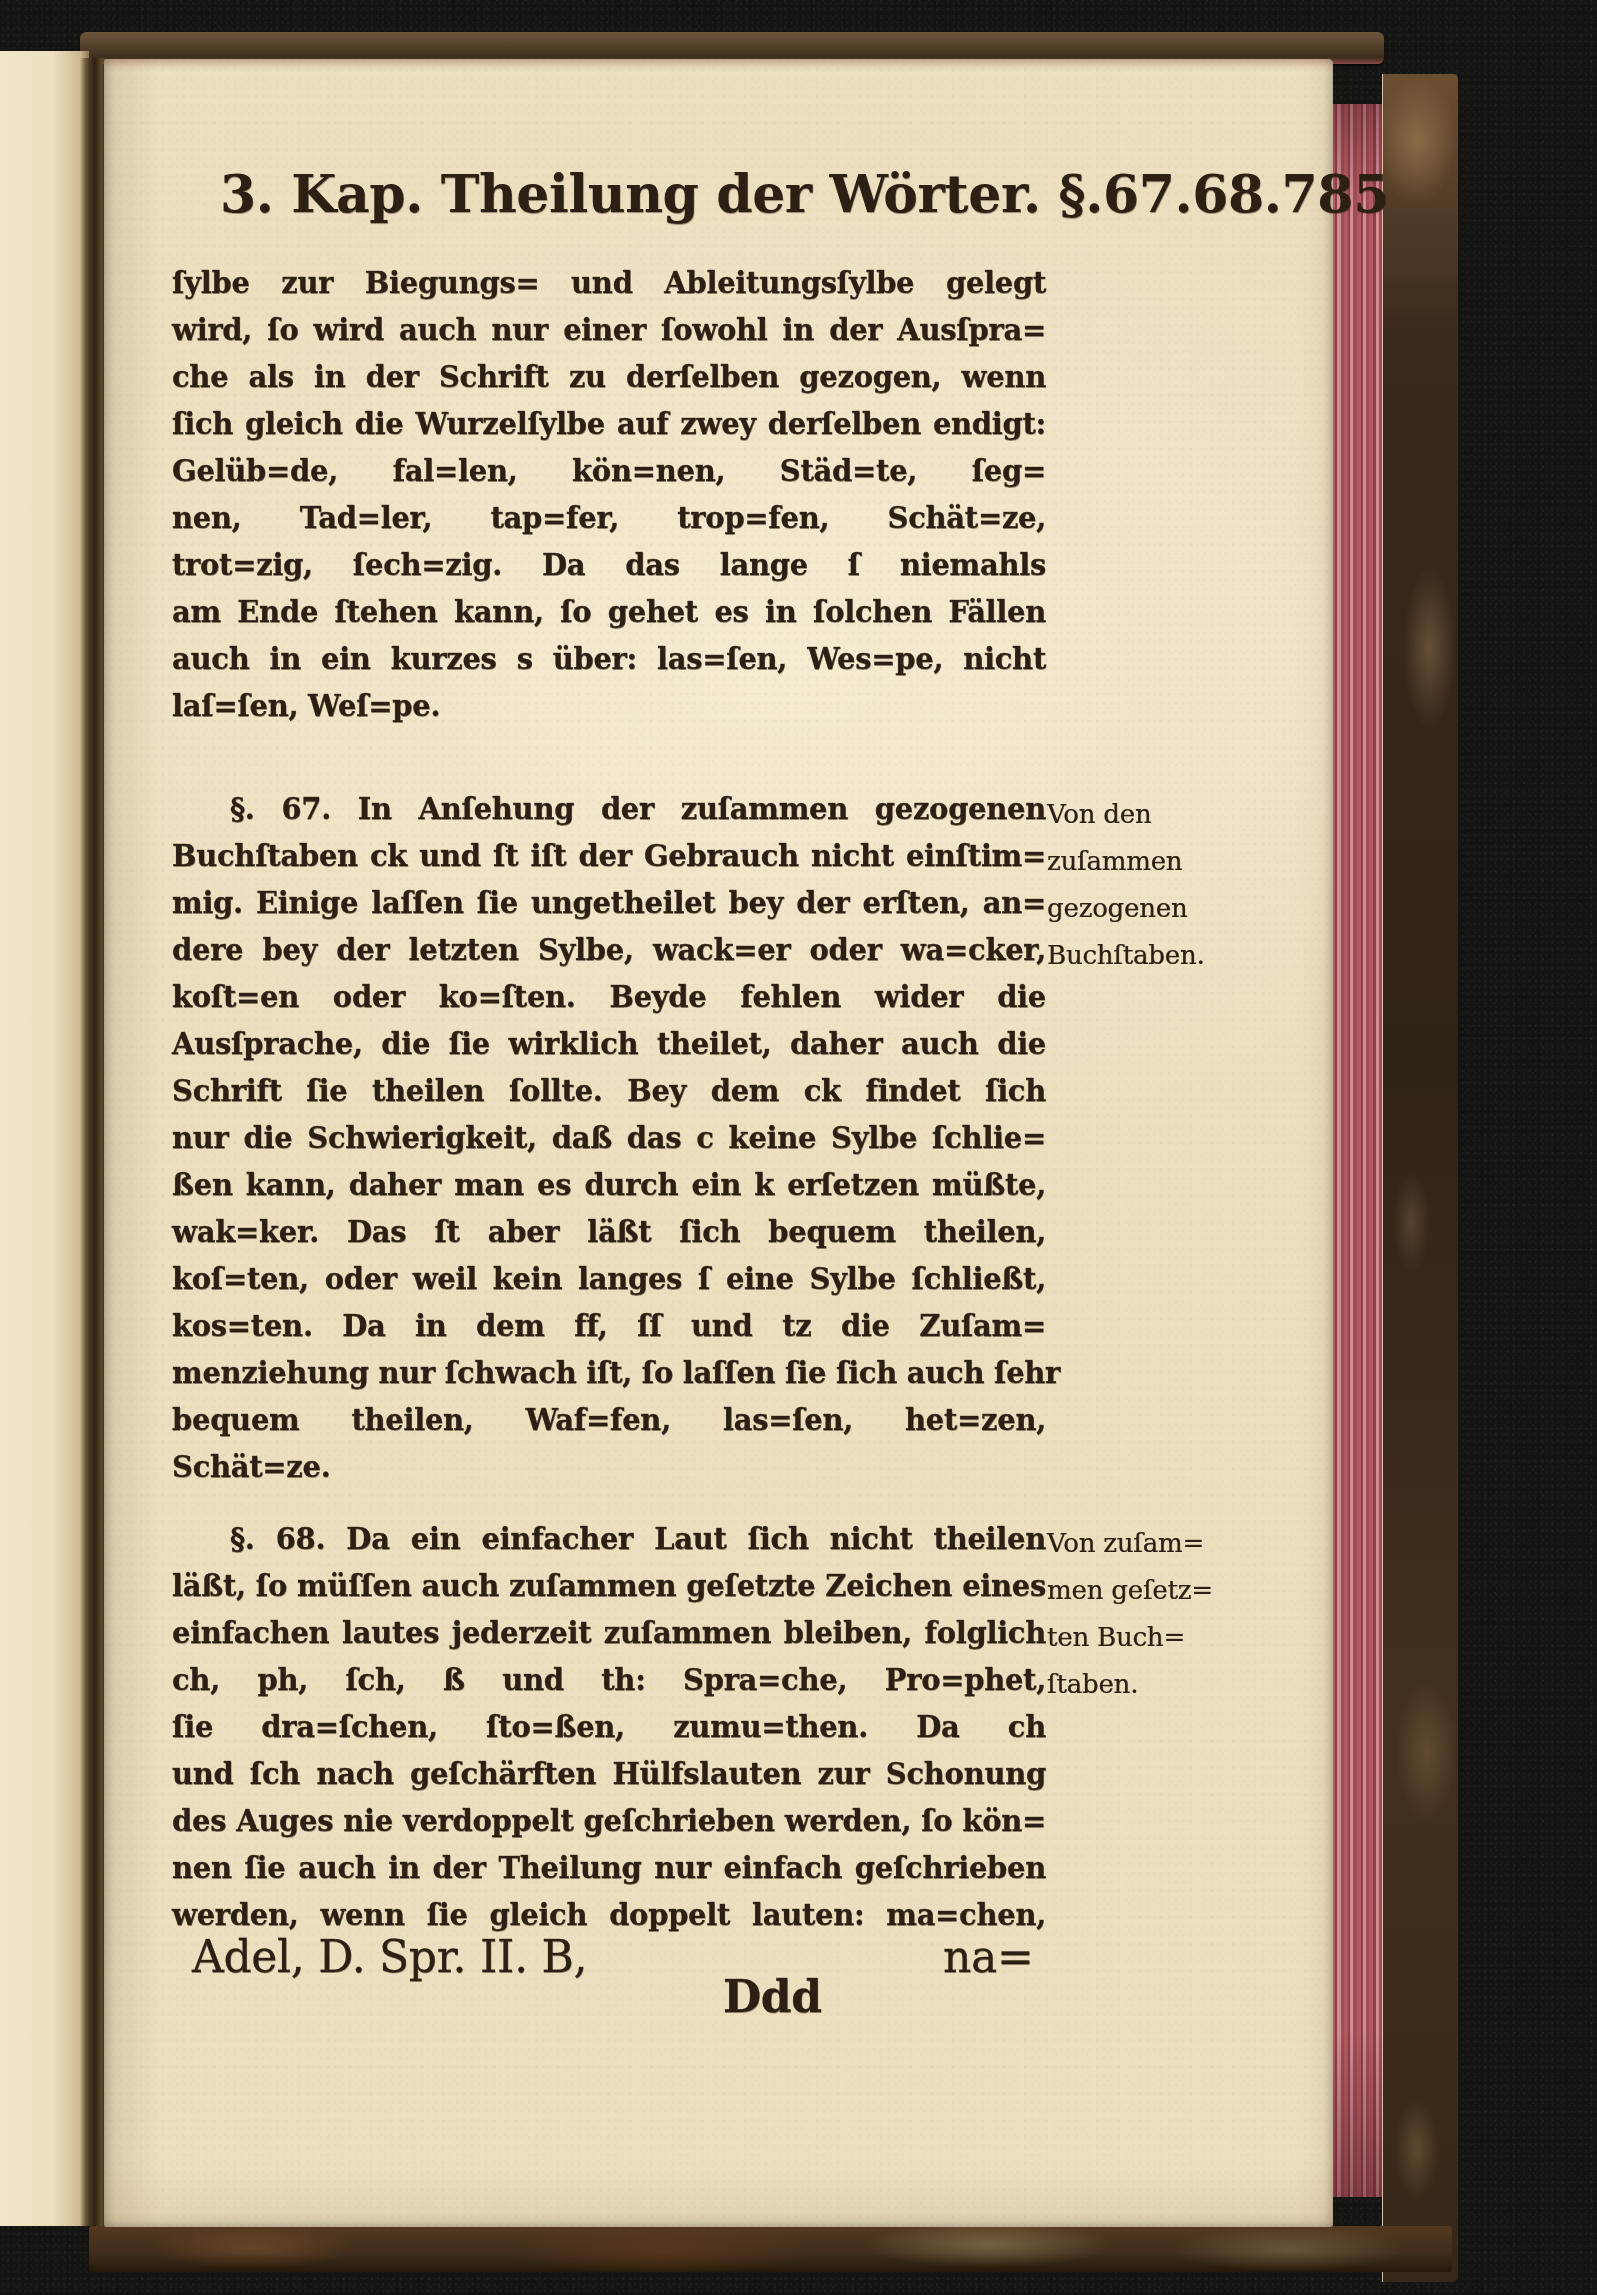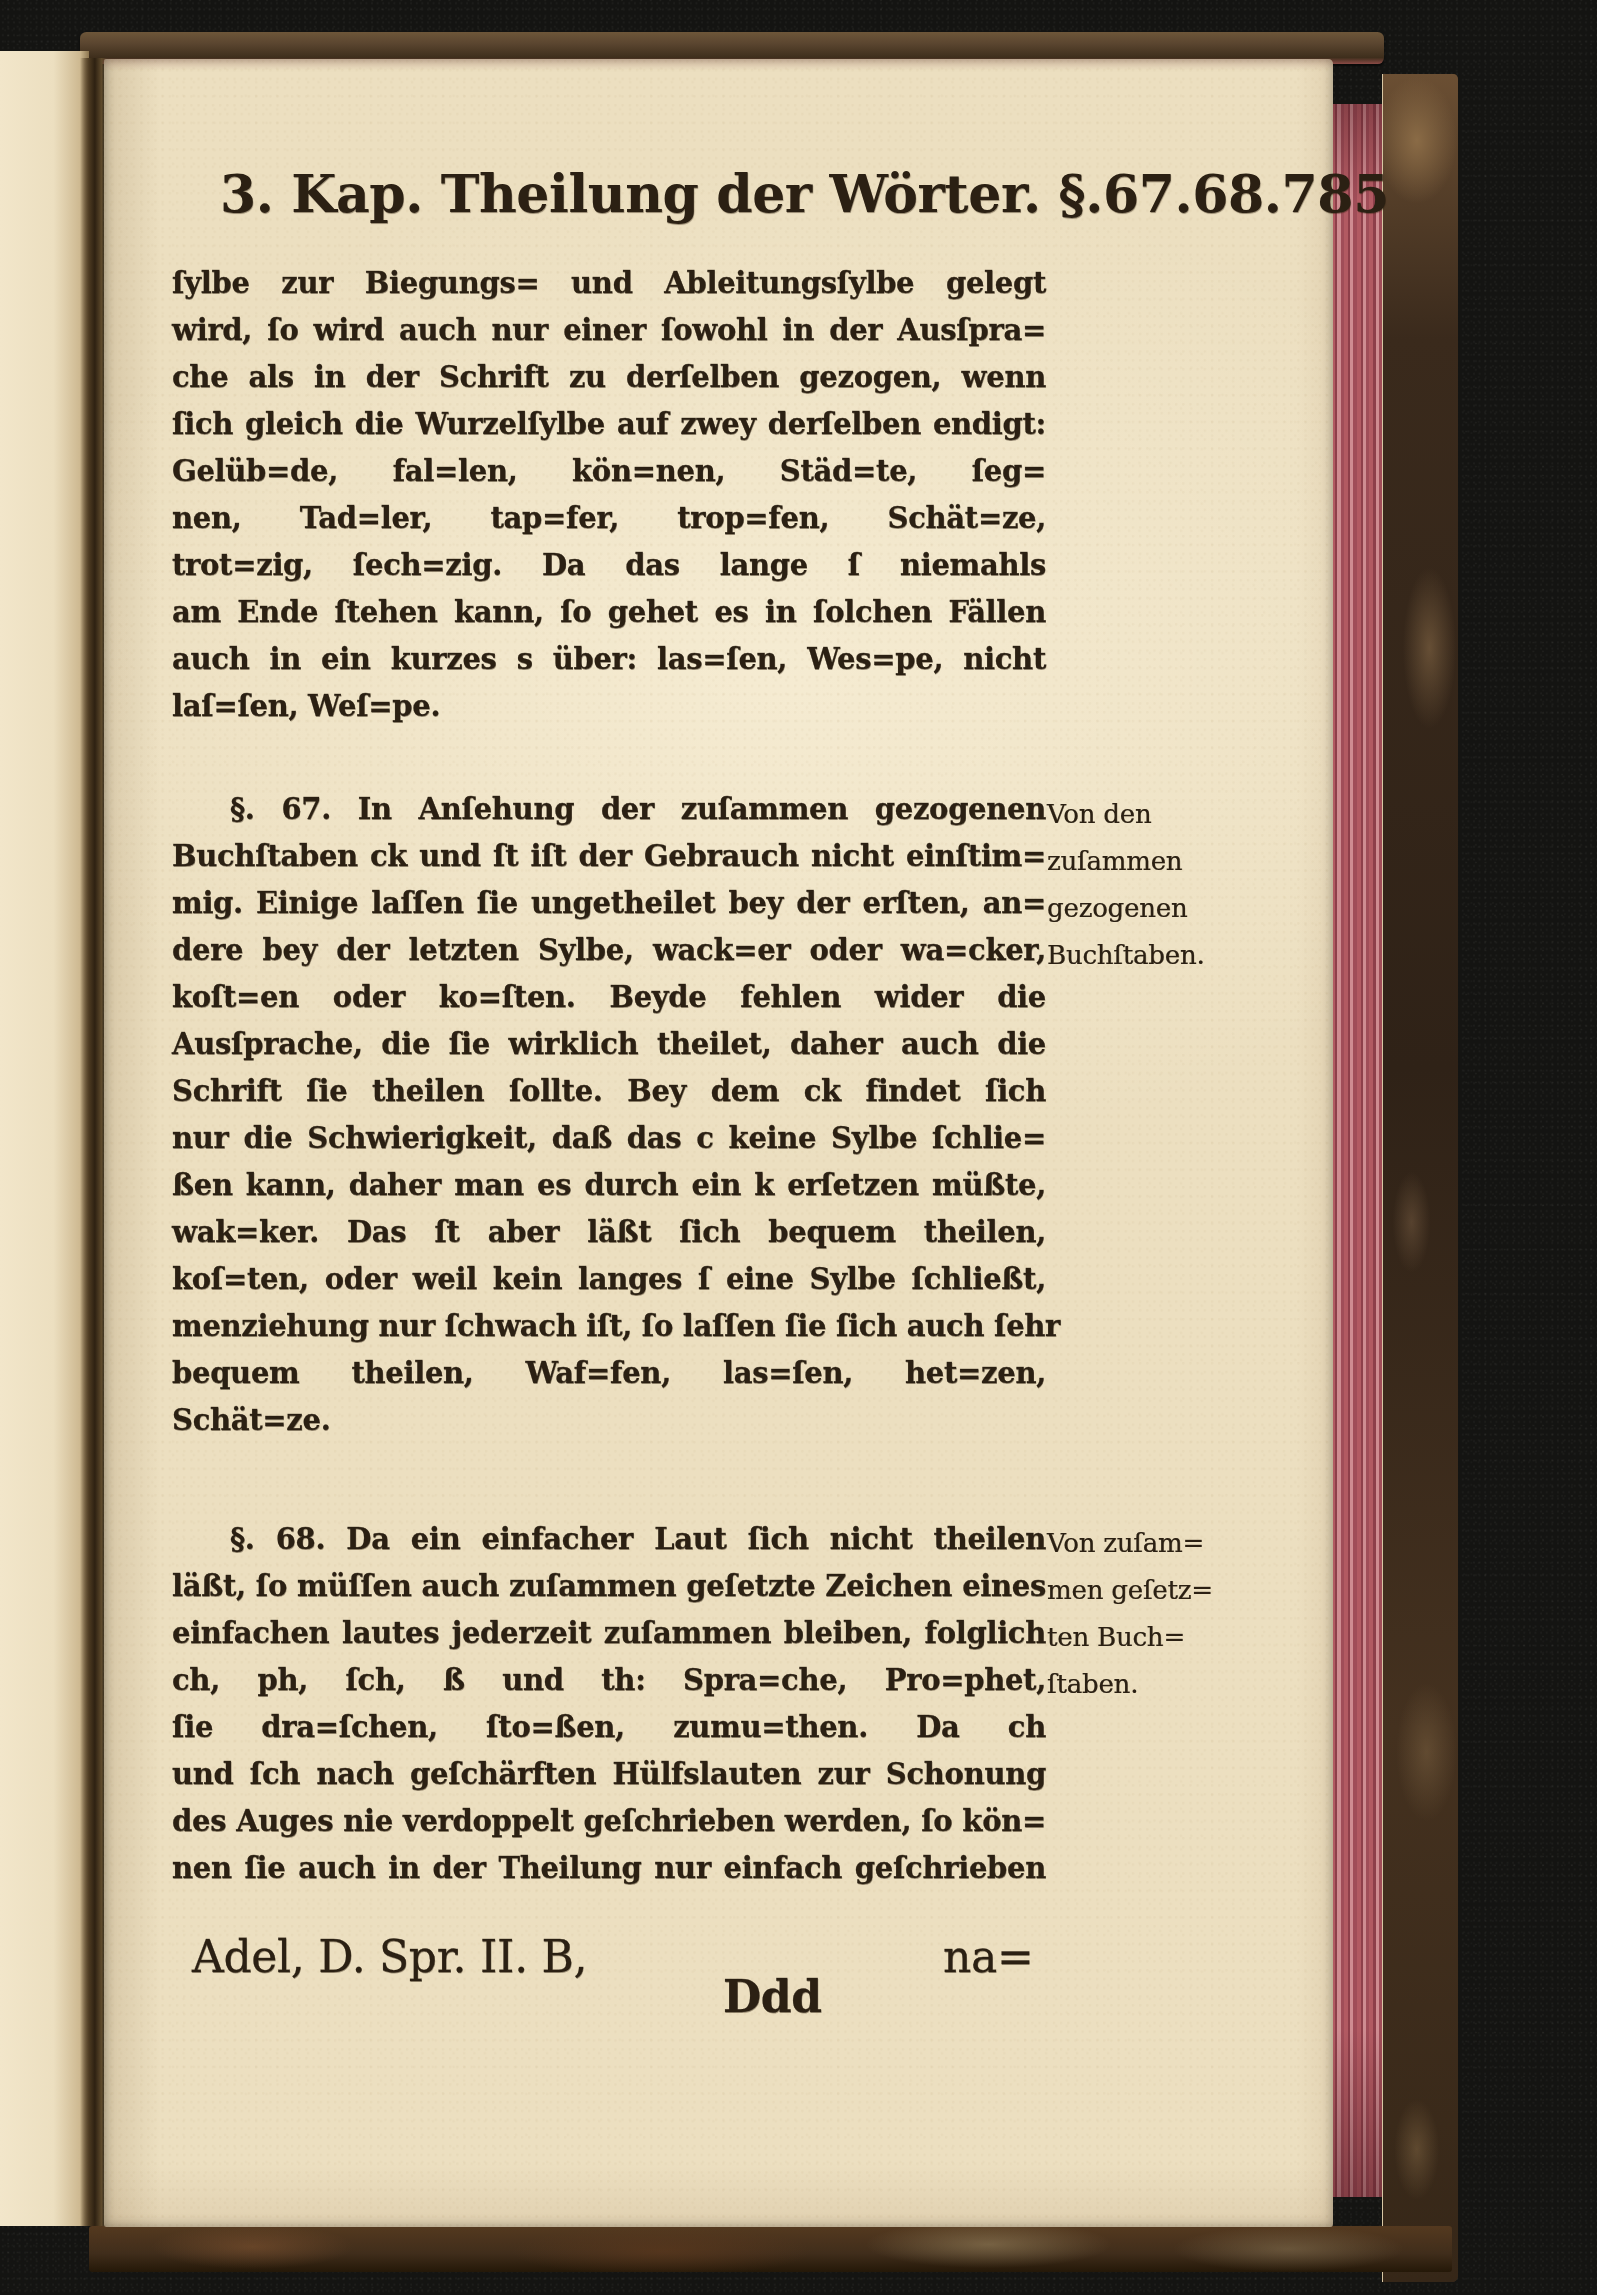--- a/index.html
+++ b/index.html
@@ -140,40 +140,42 @@
         <div class="tline">Buchſtaben ck und ſt iſt der Gebrauch nicht einſtim=</div>
         <div class="tline">mig.  Einige laſſen ſie ungetheilet bey der erſten, an=</div>
         <div class="tline">dere bey der letzten Sylbe, wack=er oder wa=cker,</div>
         <div class="tline">koſt=en oder ko=ſten.  Beyde fehlen wider die</div>
         <div class="tline">Ausſprache, die ſie wirklich theilet, daher auch die</div>
         <div class="tline">Schrift ſie theilen ſollte.  Bey dem ck findet ſich</div>
         <div class="tline">nur die Schwierigkeit, daß das c keine Sylbe ſchlie=</div>
         <div class="tline">ßen kann, daher man es durch ein k erſetzen müßte,</div>
         <div class="tline">wak=ker.  Das ſt aber läßt ſich bequem theilen,</div>
         <div class="tline">koſ=ten, oder weil kein langes ſ eine Sylbe ſchließt,</div>
+        <div class="tline">kos=ten.  Da in dem ff, ſſ und tz die Zuſam=</div>
         <div class="tline">menziehung nur ſchwach iſt, ſo laſſen ſie ſich auch ſehr</div>
         <div class="tline">bequem theilen, Waf=fen, las=ſen, het=zen,</div>
         <div class="tline">Schät=ze.</div>
       </div>
     <div class="margin-note" style="top:732px">
         <div class="tline">Von den</div>
         <div class="tline">zuſammen</div>
         <div class="tline">gezogenen</div>
         <div class="tline">Buchſtaben.</div>
       </div>
 
     <div class="para indent-first" style="top:1457px">
         <div class="tline">§. 68.  Da ein einfacher Laut ſich nicht theilen</div>
         <div class="tline">läßt, ſo müſſen auch zuſammen geſetzte Zeichen eines</div>
         <div class="tline">einfachen lautes jederzeit zuſammen bleiben, folglich</div>
         <div class="tline">ch, ph, ſch, ß und th: Spra=che, Pro=phet,</div>
         <div class="tline">ſie dra=ſchen, ſto=ßen, zumu=then.  Da ch</div>
         <div class="tline">und ſch nach geſchärften Hülfslauten zur Schonung</div>
         <div class="tline">des Auges nie verdoppelt geſchrieben werden, ſo kön=</div>
         <div class="tline">nen ſie auch in der Theilung nur einfach geſchrieben</div>
+        <div class="tline">werden, wenn ſie gleich doppelt lauten: ma=chen,</div>
       </div>
     <div class="margin-note" style="top:1461px">
         <div class="tline">Von zuſam=</div>
         <div class="tline">men geſetz=</div>
         <div class="tline">ten Buch=</div>
         <div class="tline">ſtaben.</div>
       </div>
 
     <div class="pfooter">
       <span class="sig">Adel, D. Spr. II. B,</span>

